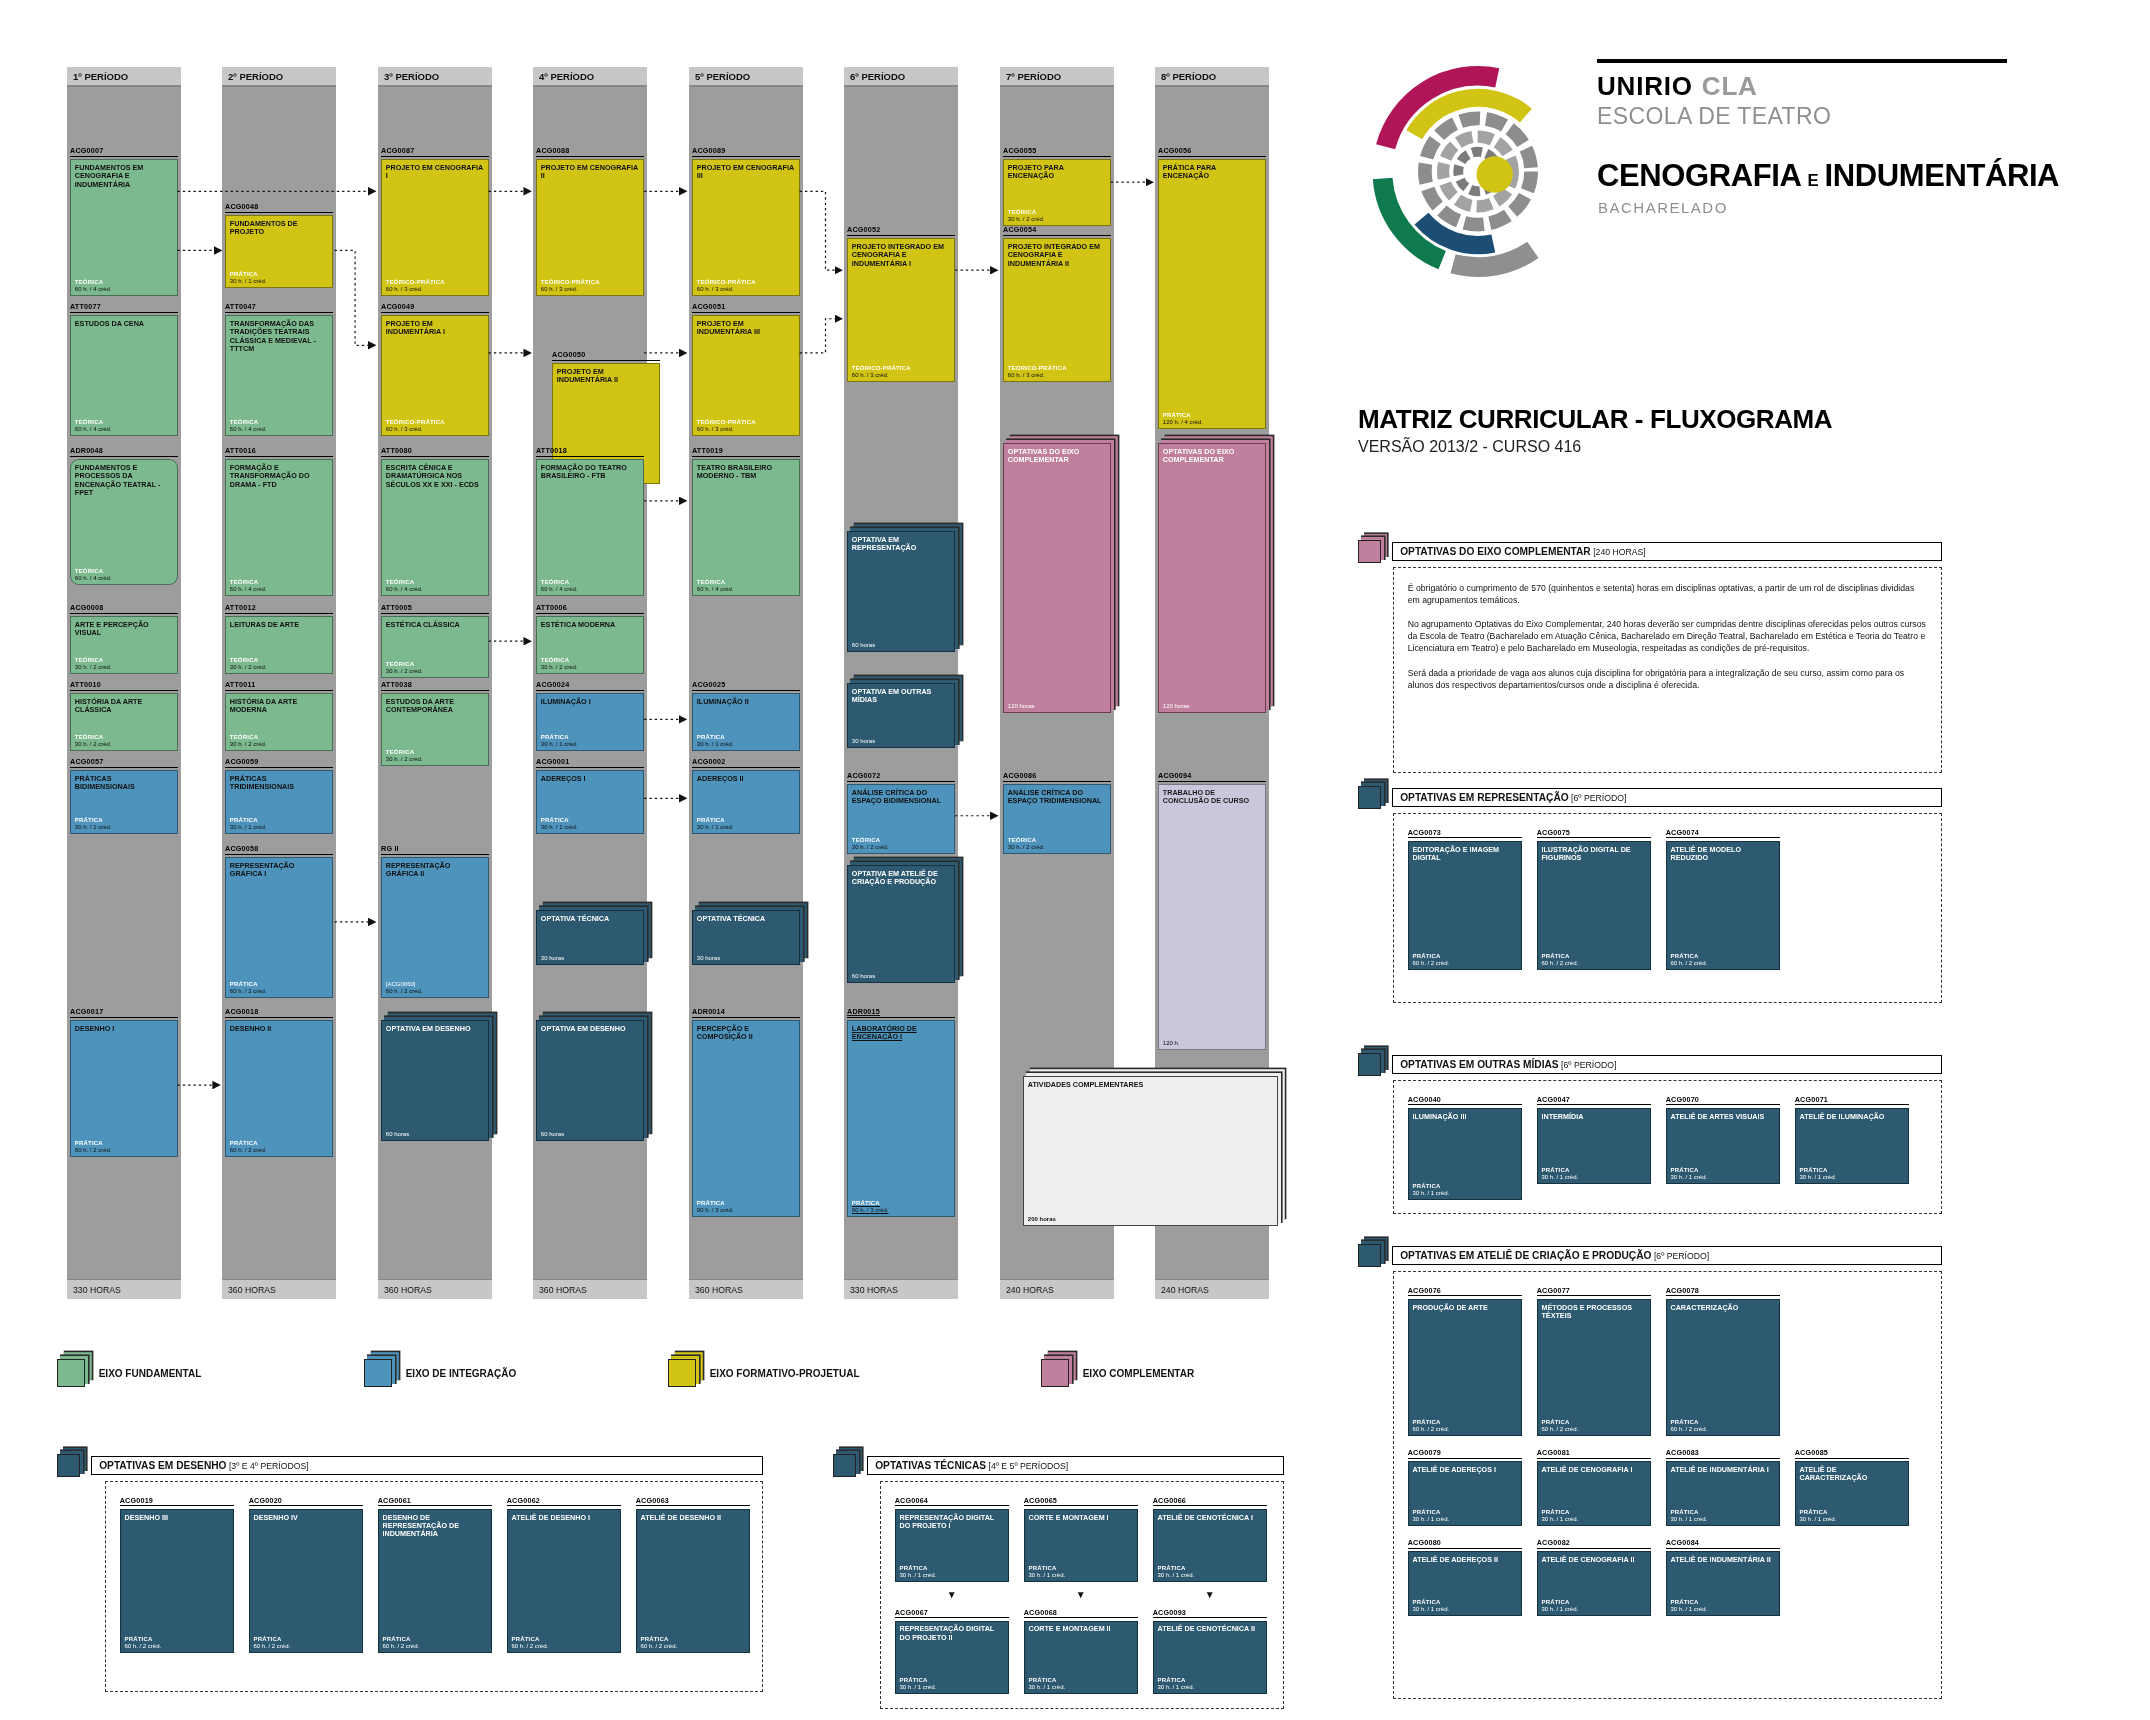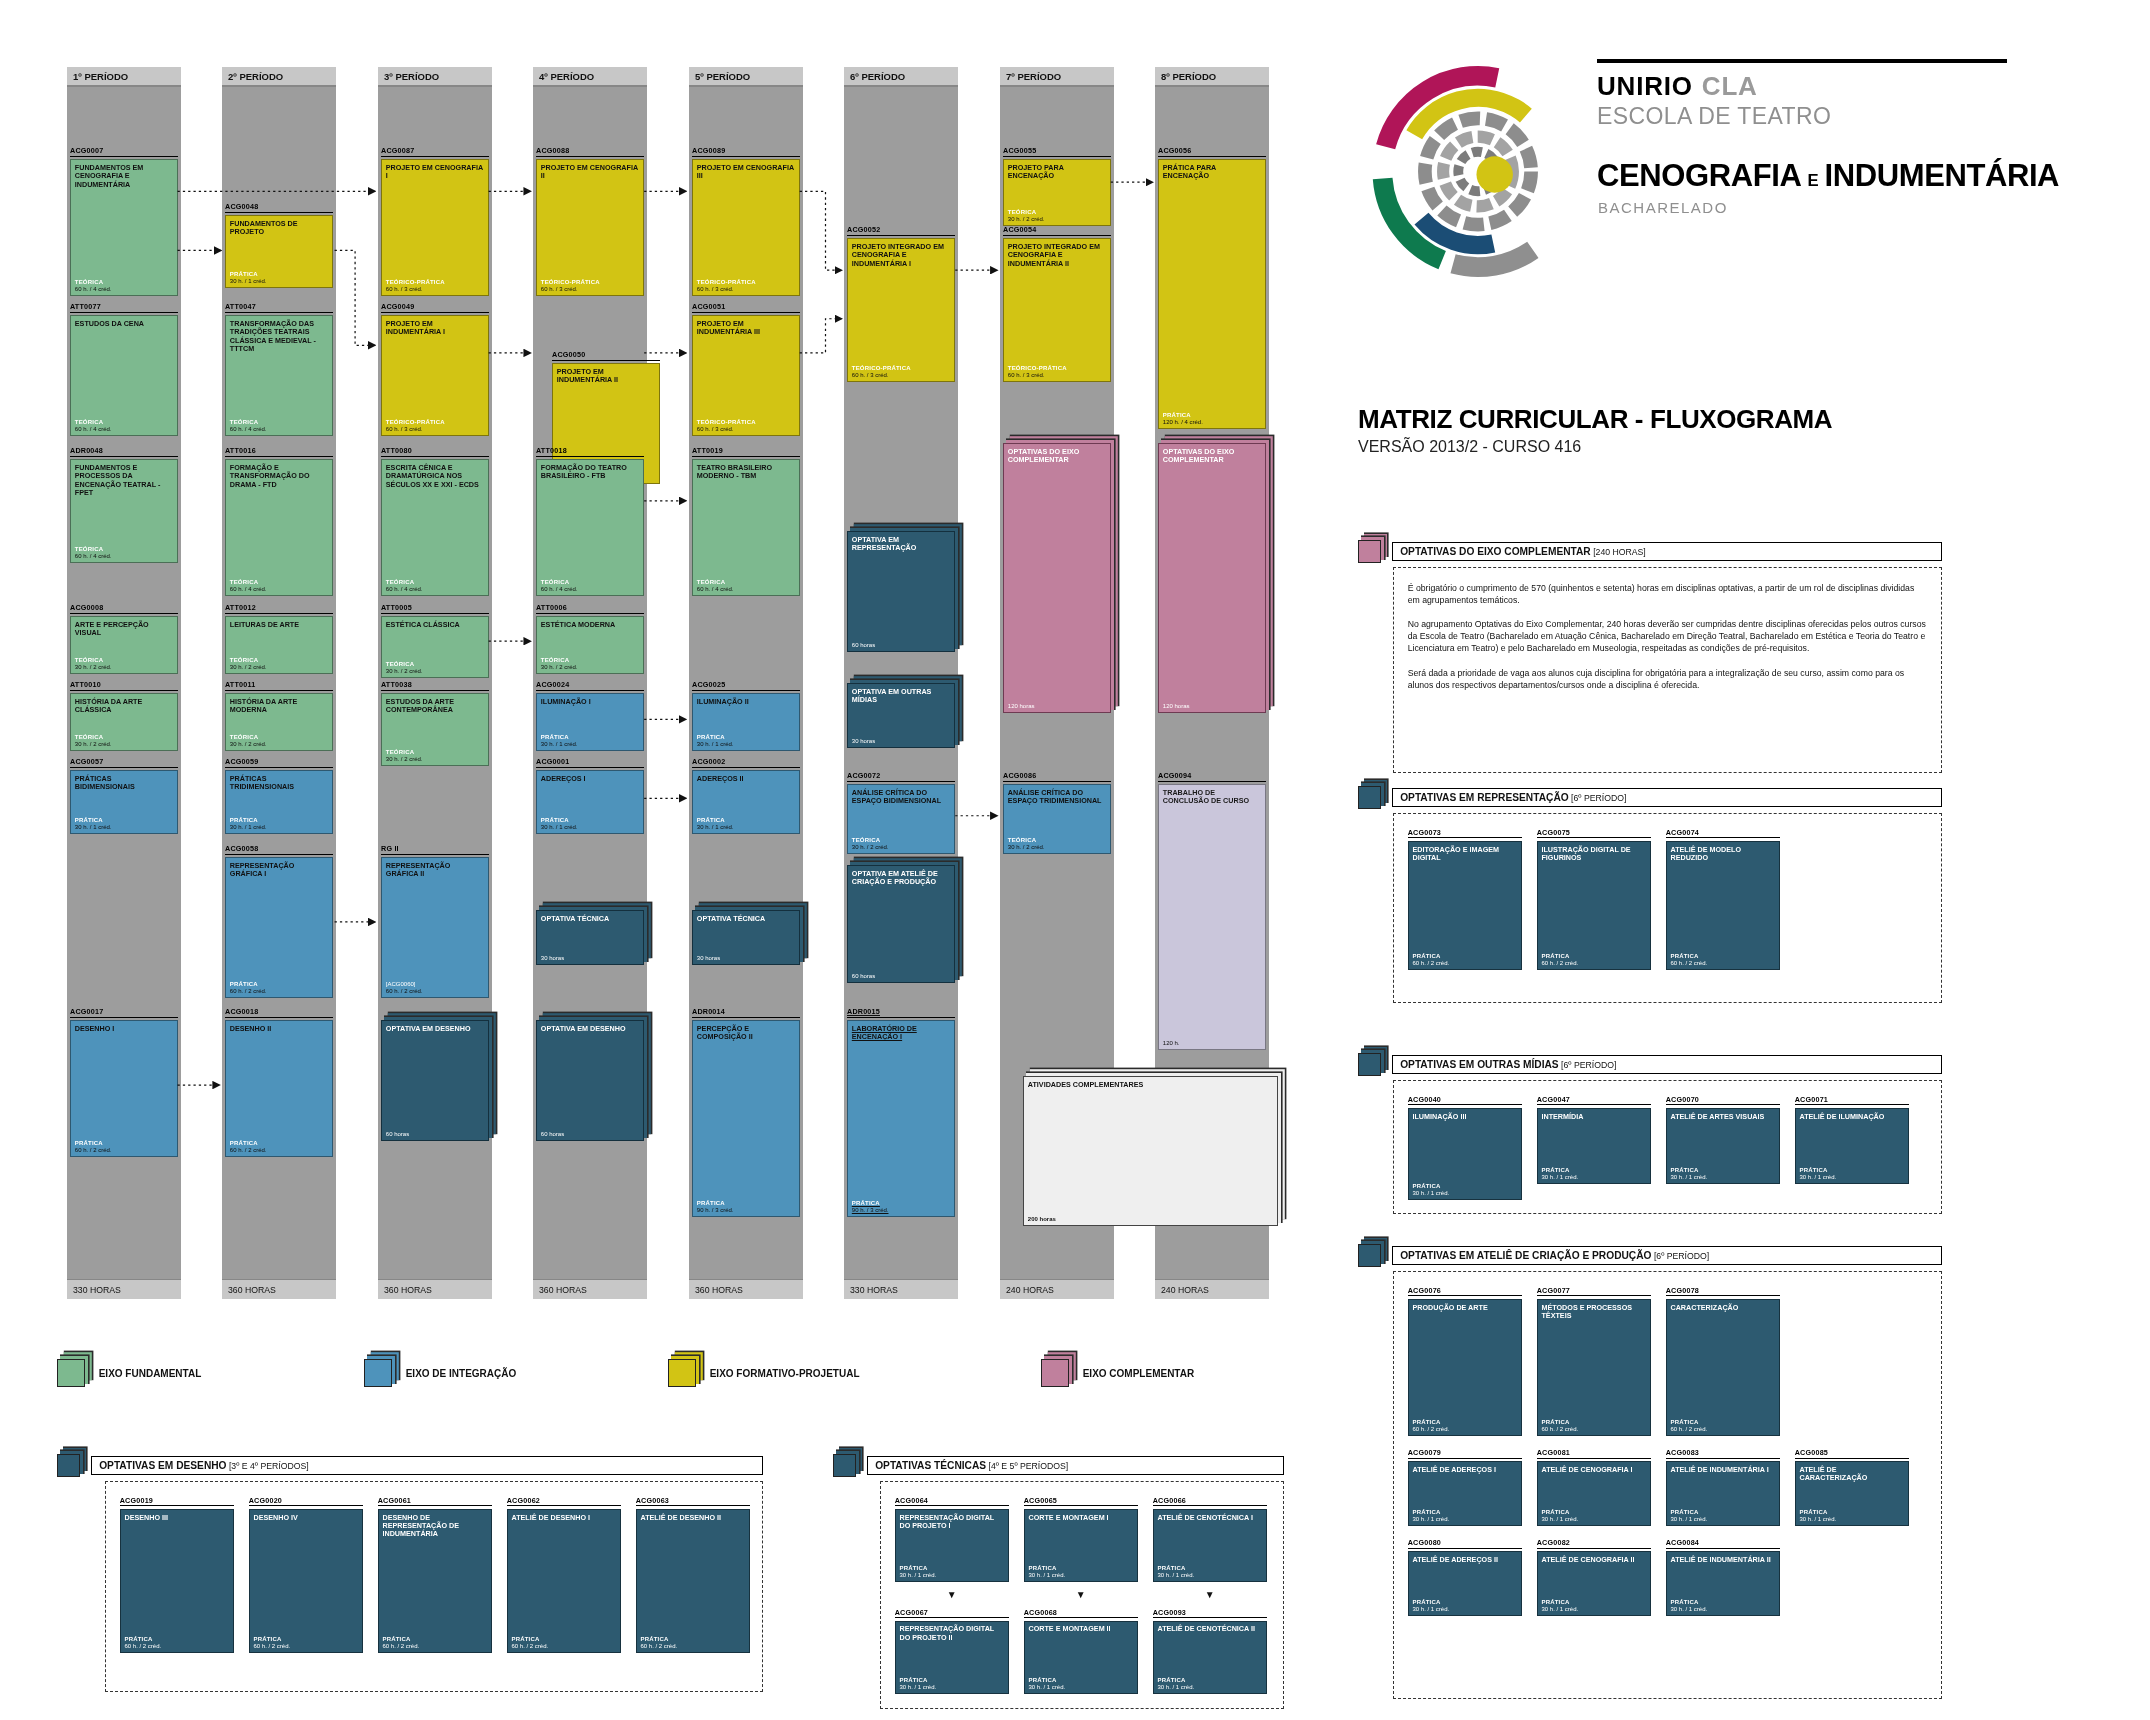--- a/index.html
+++ b/index.html
@@ -126,21 +126,21 @@
       <div class="cbox c-green" style="height: 121px;">
         <div class="ctitle">ESTUDOS DA CENA</div>
         <div class="cbottom">
           <div class="ctype">TEÓRICA</div>
           <div class="chours">60 h. / 4 créd.</div>
         </div>
       </div>
     </div>
     <div class="citem" style="left: 70px; top: 446px; width: 108px;">
       <div class="icode">ADR0048</div>
-      <div class="cbox c-green" style="height: 104px;">
+      <div class="cbox c-green" style="height: 126px; border-radius: 9px;">
         <div class="ctitle">FUNDAMENTOS E PROCESSOS DA ENCENAÇÃO TEATRAL - FPET</div>
         <div class="cbottom">
           <div class="ctype">TEÓRICA</div>
           <div class="chours">60 h. / 4 créd.</div>
         </div>
       </div>
     </div>
     <div class="citem" style="left: 70px; top: 603px; width: 108px;">
       <div class="icode">ACG0008</div>
       <div class="cbox c-green" style="height: 58px;">

